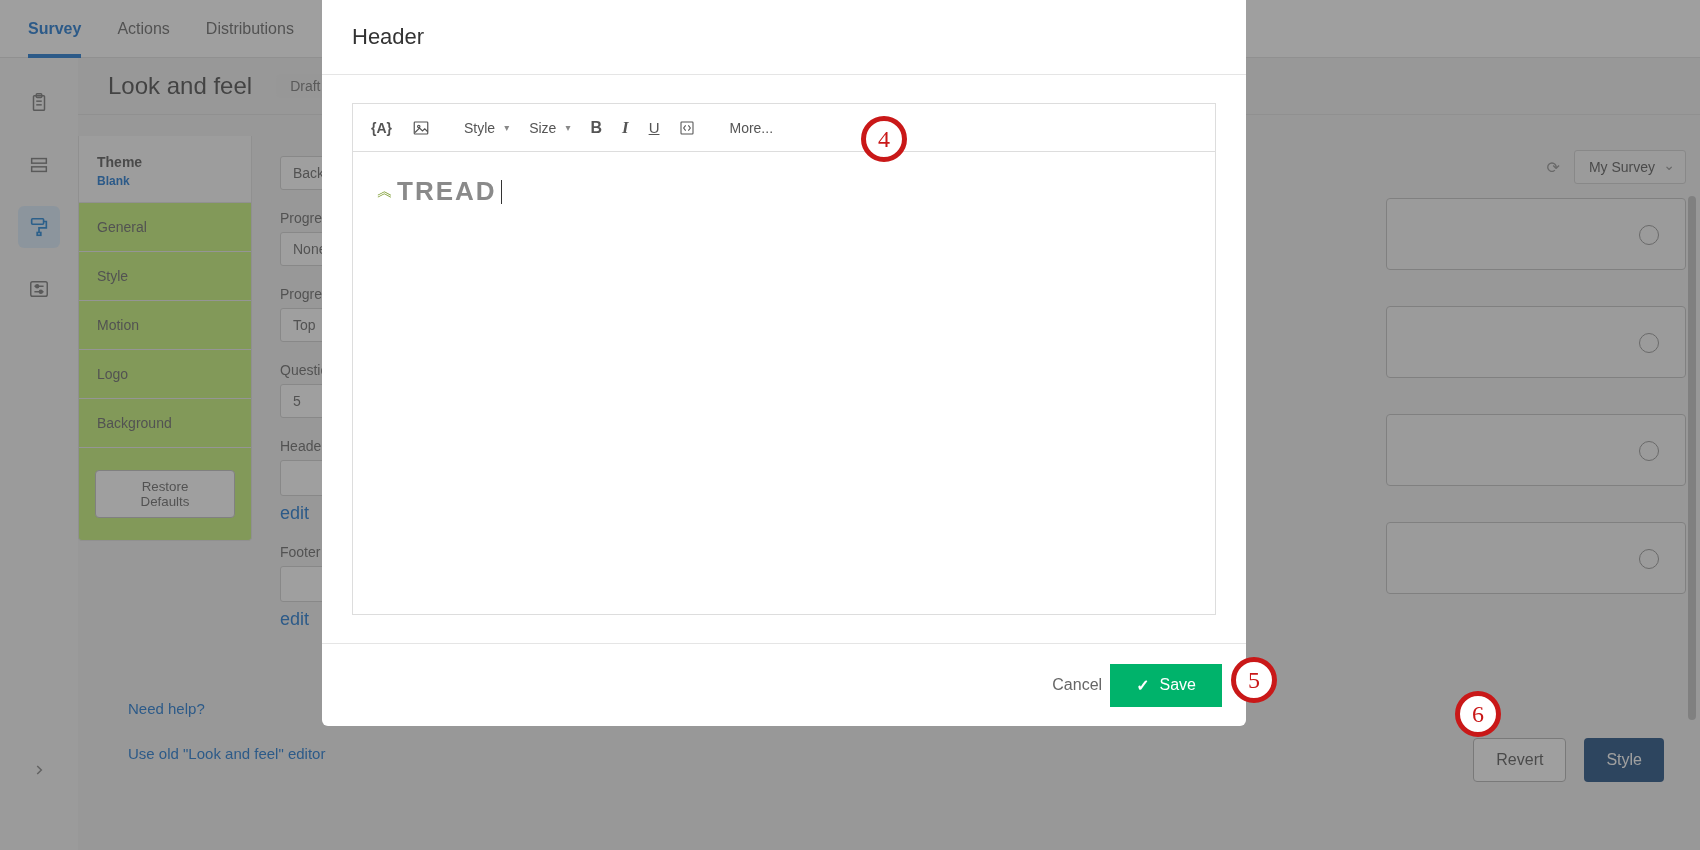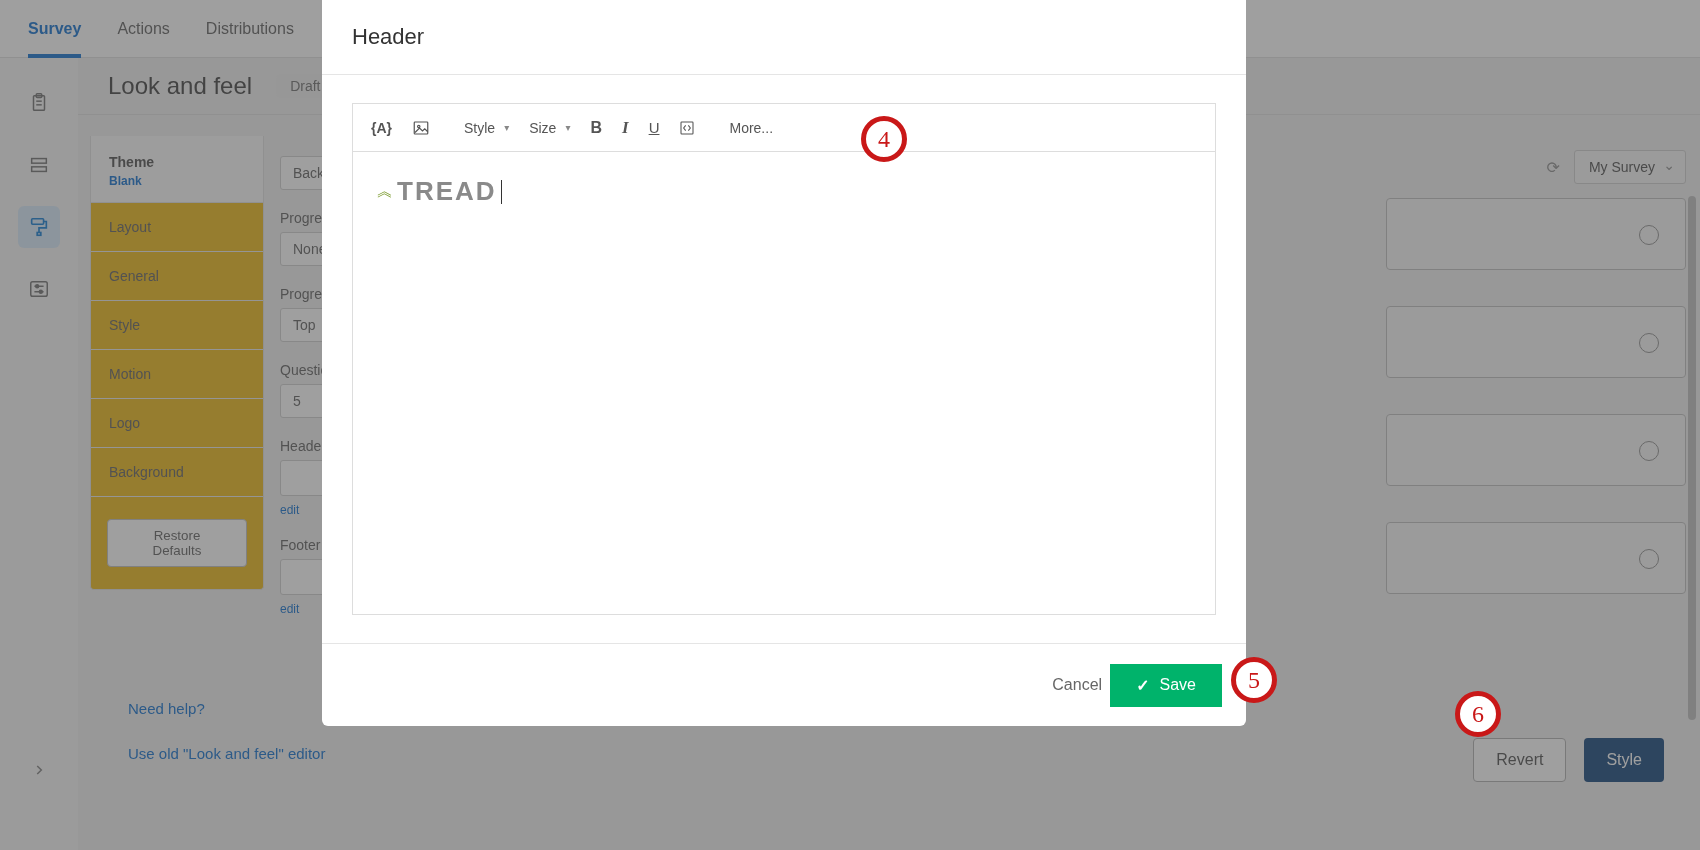--- a/index.html
+++ b/index.html
@@ -93,24 +93,24 @@
   background: #eee;
   color: #666;
   padding: 4px 14px;
   border-radius: 4px;
   font-size: 14px;
 }
 
 
 .sidebar {
   position: absolute;
-  left: 12px;
+  left: 0;
   top: 78px;
   width: 174px;
-  background: #eab308;
+  background: #bef264;
   border: 1px solid #ddd;
   border-top: none;
   border-radius: 0 0 4px 4px;
 }
 .side-section {
   padding: 14px 18px;
   border-bottom: 1px solid #e0e0e0;
 }
 .side-section.first { background: #fafafa; padding-top: 18px; }
 .side-section .sh { font-weight: 600; color: #444; }
@@ -147,21 +147,21 @@
 .slabel { font-size: 14px; color: #555; margin-bottom: 6px; }
 .sinput {
   border: 1px solid #ccc;
   background: #fff;
   padding: 8px 12px;
   border-radius: 3px;
   min-width: 90px;
   display: inline-block;
   color: #555;
 }
-.editlink { color: #0066cc; font-size: 12px; cursor: pointer; margin-top: 4px; display: inline-block; }
+.editlink { color: #0066cc; font-size: 18px; cursor: pointer; margin-top: 4px; display: inline-block; }
 
 
 .preview-col {
   position: absolute;
   right: 14px;
   top: 78px;
   bottom: 130px;
   width: 300px;
 }
 .preview-top {
@@ -408,21 +408,20 @@
   <div class="page-header">
     <h1>Look and feel</h1>
     <span class="draft-pill">Draft</span>
   </div>
 
   <div class="sidebar">
     <div class="side-section first">
       <div class="sh">Theme</div>
       <div class="blank">Blank</div>
     </div>
-    <div class="side-item">Layout</div>
     <div class="side-item">General</div>
     <div class="side-item">Style</div>
     <div class="side-item">Motion</div>
     <div class="side-item">Logo</div>
     <div class="side-item">Background</div>
     <div class="restore">
       <button>Restore Defaults</button>
     </div>
   </div>
 

